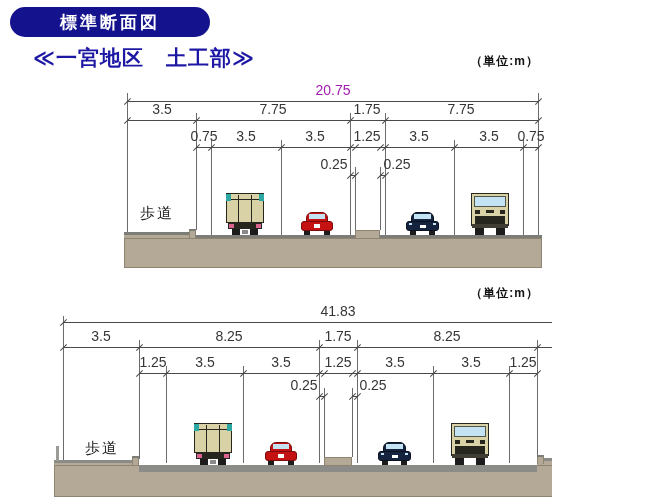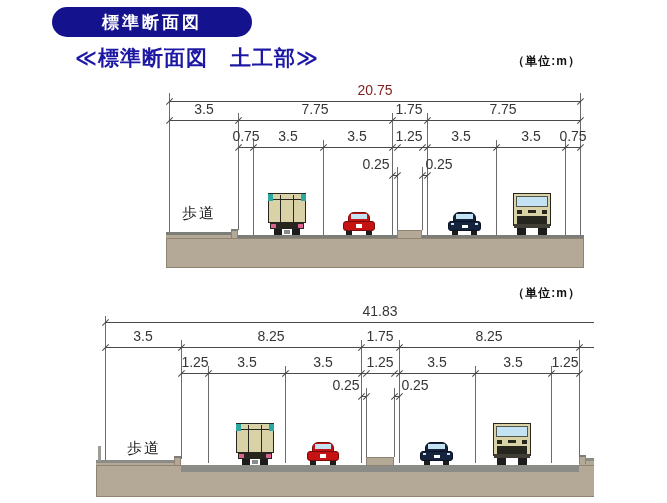--- a/index.html
+++ b/index.html
@@ -1,18 +1,18 @@
 <!DOCTYPE html>
 <html><head>
 <meta charset="utf-8">
 <style>
   html,body{margin:0;padding:0;background:#fff;}
   #stage{
     position:relative;width:552px;height:503px;background:#ffffff;
-    font-family:"Liberation Sans","DejaVu Sans",sans-serif;overflow:hidden;margin-left:42px;
+    font-family:"Liberation Sans","DejaVu Sans",sans-serif;overflow:hidden;
   }
   .abs{position:absolute;}
   .badge{
     position:absolute;left:10px;top:7px;width:200px;height:30px;
     border-radius:16px;color:#ffffff;font-weight:bold;font-size:17px;
     display:flex;align-items:center;justify-content:center;letter-spacing:3px;
   }
   .heading{
     position:absolute;left:33px;font-size:21px;font-weight:bold;letter-spacing:1px;
     white-space:nowrap;
@@ -29,21 +29,21 @@
     position:absolute;width:44px;text-align:center;font-size:15px;line-height:16px;
     letter-spacing:2px;white-space:nowrap;
   }
 </style>
 </head>
 <body>
 
 <div id="stage">
   <div class="badge" style="background: rgb(20, 18, 140);">標準断面図</div>
 
-  <div class="heading" id="heading-0" style="top: 44px; color: rgb(29, 24, 164);">≪標準断面図　土工部≫</div>
+  <div class="heading" id="heading-0" style="top: 44px; color: rgb(29, 24, 164);">≪一宮地区　土工部≫</div>
   <div class="unit" id="unit-0" style="top: 53px; color: rgb(17, 17, 17);">（単位:m）</div>
 
   <div class="unit" id="unit-1" style="top: 285px; color: rgb(17, 17, 17);">（単位:m）</div>
 
   <div class="abs" id="layer-0">
       <div style="position: absolute; left: 124px; top: 238px; width: 418px; height: 30px; background: rgb(179, 169, 150); border: 1px solid rgb(142, 132, 113); box-sizing: border-box;"></div>
       <div style="position: absolute; left: 124px; top: 235px; width: 72px; height: 3px; background: rgb(179, 169, 150);"></div>
       <div style="position: absolute; left: 124px; top: 232px; width: 72px; height: 3px; background: rgb(124, 124, 120);"></div>
       <div style="position: absolute; left: 196px; top: 235px; width: 346px; height: 3px; background: rgb(124, 124, 120);"></div>
       <div style="position: absolute; left: 189px; top: 229px; width: 7px; height: 9px; background: rgb(179, 169, 150); border-top: 2px solid rgb(124, 124, 120); border-left: 1px solid rgb(142, 132, 113); border-right: 1px solid rgb(142, 132, 113); box-sizing: border-box;"></div>
@@ -56,21 +56,21 @@
       <div style="position: absolute; left: 350px; top: 113px; width: 1px; height: 122px; background: rgb(107, 107, 107);"></div>
       <div style="position: absolute; left: 355px; top: 167px; width: 1px; height: 63px; background: rgb(107, 107, 107);"></div>
       <div style="position: absolute; left: 380px; top: 167px; width: 1px; height: 63px; background: rgb(107, 107, 107);"></div>
       <div style="position: absolute; left: 385px; top: 113px; width: 1px; height: 122px; background: rgb(107, 107, 107);"></div>
       <div style="position: absolute; left: 454px; top: 140px; width: 1px; height: 95px; background: rgb(107, 107, 107);"></div>
       <div style="position: absolute; left: 523px; top: 140px; width: 1px; height: 95px; background: rgb(107, 107, 107);"></div>
       <div style="position: absolute; left: 538px; top: 93px; width: 1px; height: 142px; background: rgb(107, 107, 107);"></div>
       <div style="position: absolute; left: 127px; top: 101px; width: 411px; height: 1px; background: rgb(74, 74, 74);"></div>
       <div style="position: absolute; left: 123px; top: 101px; width: 9px; height: 1px; background: rgb(74, 74, 74); transform: rotate(-45deg);"></div>
       <div style="position: absolute; left: 534px; top: 101px; width: 9px; height: 1px; background: rgb(74, 74, 74); transform: rotate(-45deg);"></div>
-      <div class="dimlabel" style="left: 305px; top: 83px; color: #7f1d1d; position: absolute;">20.75</div>
+      <div class="dimlabel" style="left: 305px; top: 83px; color: #a21caf; position: absolute;">20.75</div>
       <div style="position: absolute; left: 127px; top: 120px; width: 411px; height: 1px; background: rgb(74, 74, 74);"></div>
       <div style="position: absolute; left: 123px; top: 120px; width: 9px; height: 1px; background: rgb(74, 74, 74); transform: rotate(-45deg);"></div>
       <div style="position: absolute; left: 192px; top: 120px; width: 9px; height: 1px; background: rgb(74, 74, 74); transform: rotate(-45deg);"></div>
       <div class="dimlabel" style="left: 134px; top: 102px; color: rgb(54, 54, 54); position: absolute;">3.5</div>
       <div style="position: absolute; left: 346px; top: 120px; width: 9px; height: 1px; background: rgb(74, 74, 74); transform: rotate(-45deg);"></div>
       <div class="dimlabel" style="left: 245px; top: 102px; color: rgb(54, 54, 54); position: absolute;">7.75</div>
       <div style="position: absolute; left: 381px; top: 120px; width: 9px; height: 1px; background: rgb(74, 74, 74); transform: rotate(-45deg);"></div>
       <div class="dimlabel" style="left: 339px; top: 102px; color: rgb(54, 54, 54); position: absolute;">1.75</div>
       <div style="position: absolute; left: 534px; top: 120px; width: 9px; height: 1px; background: rgb(74, 74, 74); transform: rotate(-45deg);"></div>
       <div class="dimlabel" style="left: 433px; top: 102px; color: rgb(54, 54, 54); position: absolute;">7.75</div>

